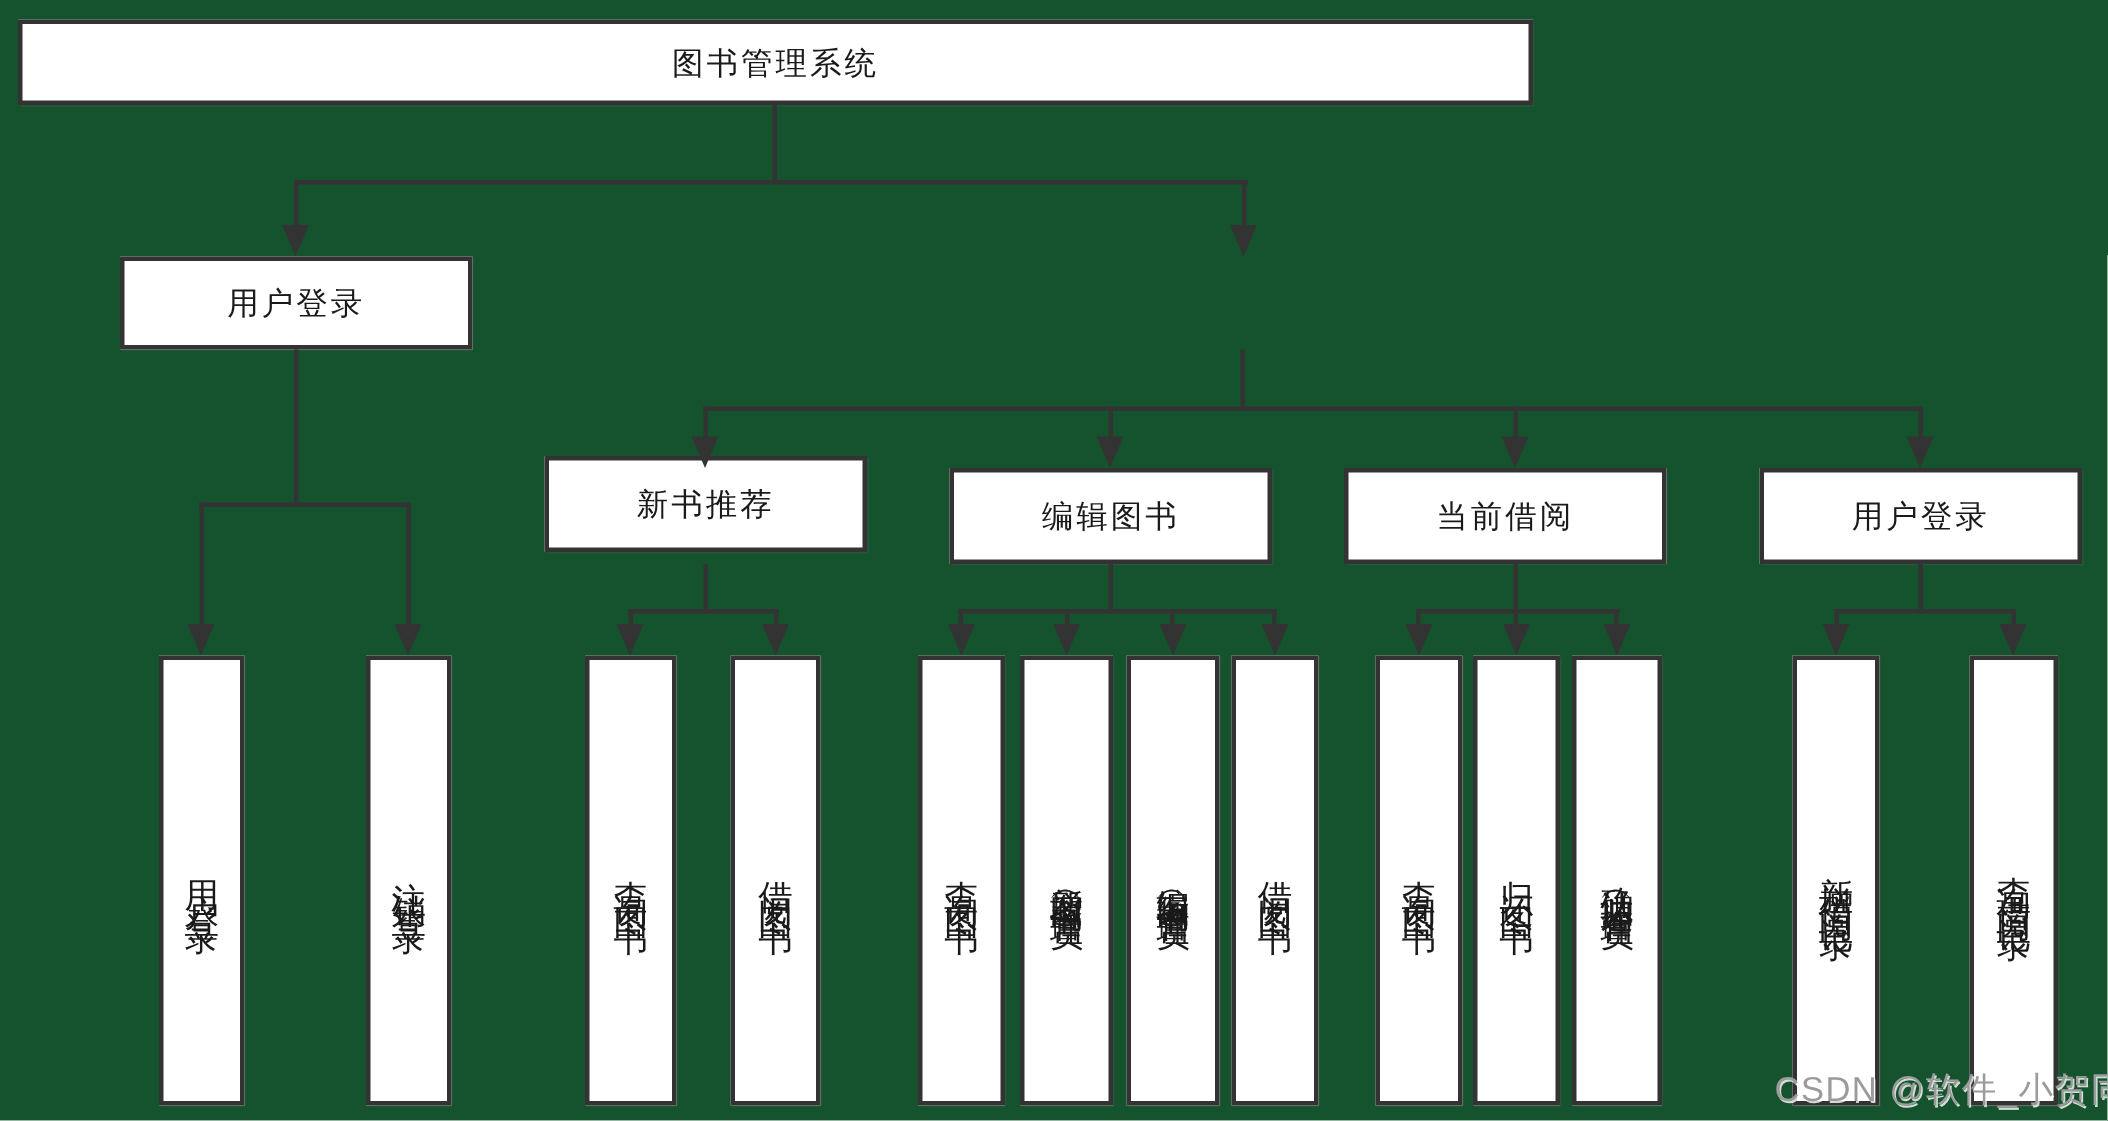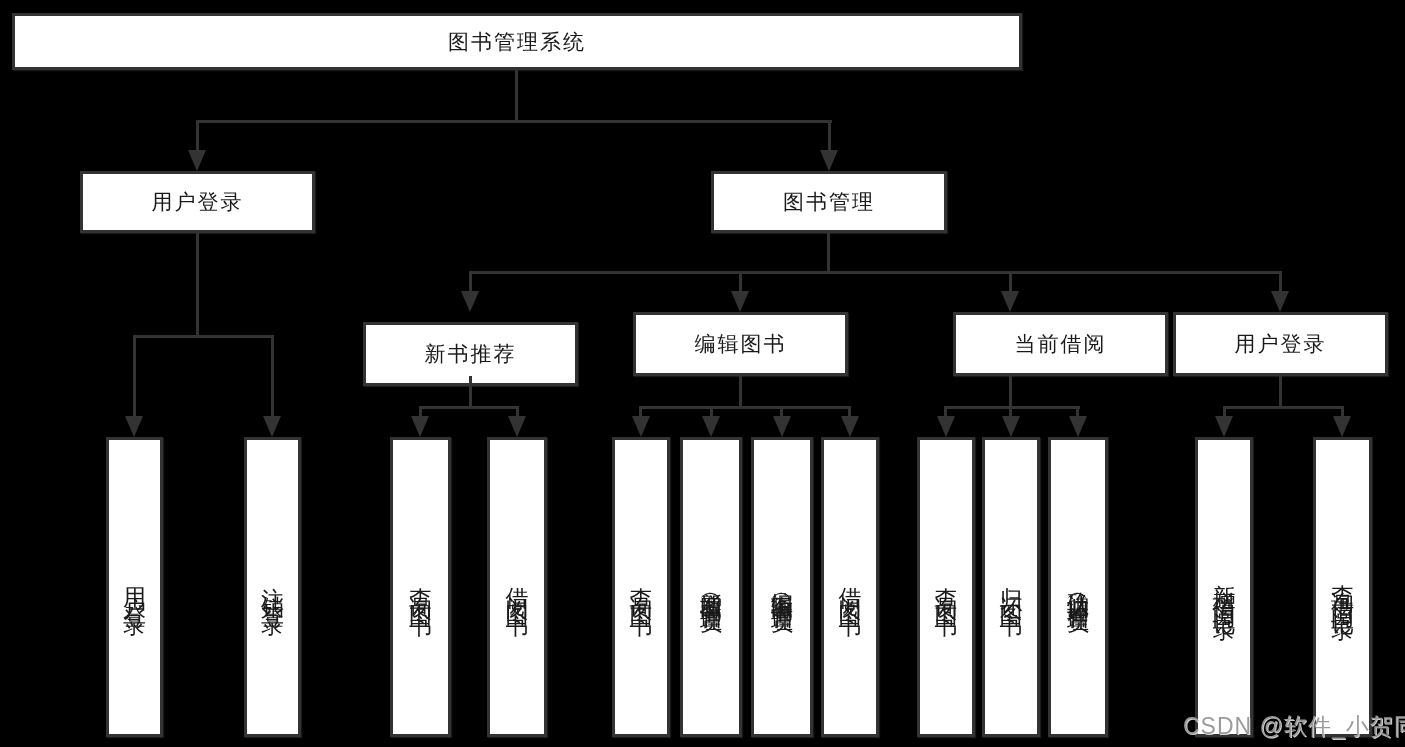--- a/index.html
+++ b/index.html
@@ -1,17 +1,17 @@
 <!DOCTYPE html>
 <html><head>
 <meta charset="utf-8">
 <style>
   html,body{margin:0;padding:0;background:#ffffff;}
   .canvas{
-    position:relative;width:1405px;height:747px;background:#000000;overflow:hidden;
+    position:relative;width:1405px;height:747px;background:#14532d;overflow:hidden;
     font-family:"Liberation Sans","DejaVu Sans",sans-serif;color:#1f1f1f;
   }
   
   .box{
     position:absolute;box-sizing:border-box;border:3px solid #333333;background:#ffffff;
     display:flex;align-items:center;justify-content:center;
     box-shadow:1px 1px 1px rgba(100,100,100,0.25);
   }
   .hl{font-size:21px;letter-spacing:2px;color:#1a1a1a;white-space:nowrap;}
   .leaf .vtext{
@@ -39,31 +39,28 @@
 
 <div class="canvas">
 
   <div class="box" style="left:12px;top:13px;width:1010px;height:57px">
     <span class="hl">图书管理系统</span>
   </div>
 
   <div class="box" style="left:80px;top:171px;width:235px;height:62px">
     <span class="hl">用户登录</span>
   </div>
-  <div class="box" style="left:711px;top:171px;width:236px;height:62px">
-    <span class="hl">图书管理</span>
-  </div>
 
-  <div class="box" style="left:363px;top:322px;width:215px;height:64px">
+  <div class="box" style="left:363px;top:304px;width:215px;height:64px">
     <span class="hl">新书推荐</span>
   </div>
   <div class="box" style="left:633px;top:312px;width:215px;height:64px">
     <span class="hl">编辑图书</span>
   </div>
-  <div class="box" style="left:953px;top:312px;width:215px;height:64px">
+  <div class="box" style="left:896px;top:312px;width:215px;height:64px">
     <span class="hl">当前借阅</span>
   </div>
   <div class="box" style="left:1173px;top:312px;width:215px;height:64px">
     <span class="hl">用户登录</span>
   </div>
 
   <div class="box leaf" style="left:106px;top:437px;width:57px;height:300px">
     <span class="vtext">用户登录</span>
   </div>
   <div class="box leaf" style="left:244px;top:437px;width:57px;height:300px">

